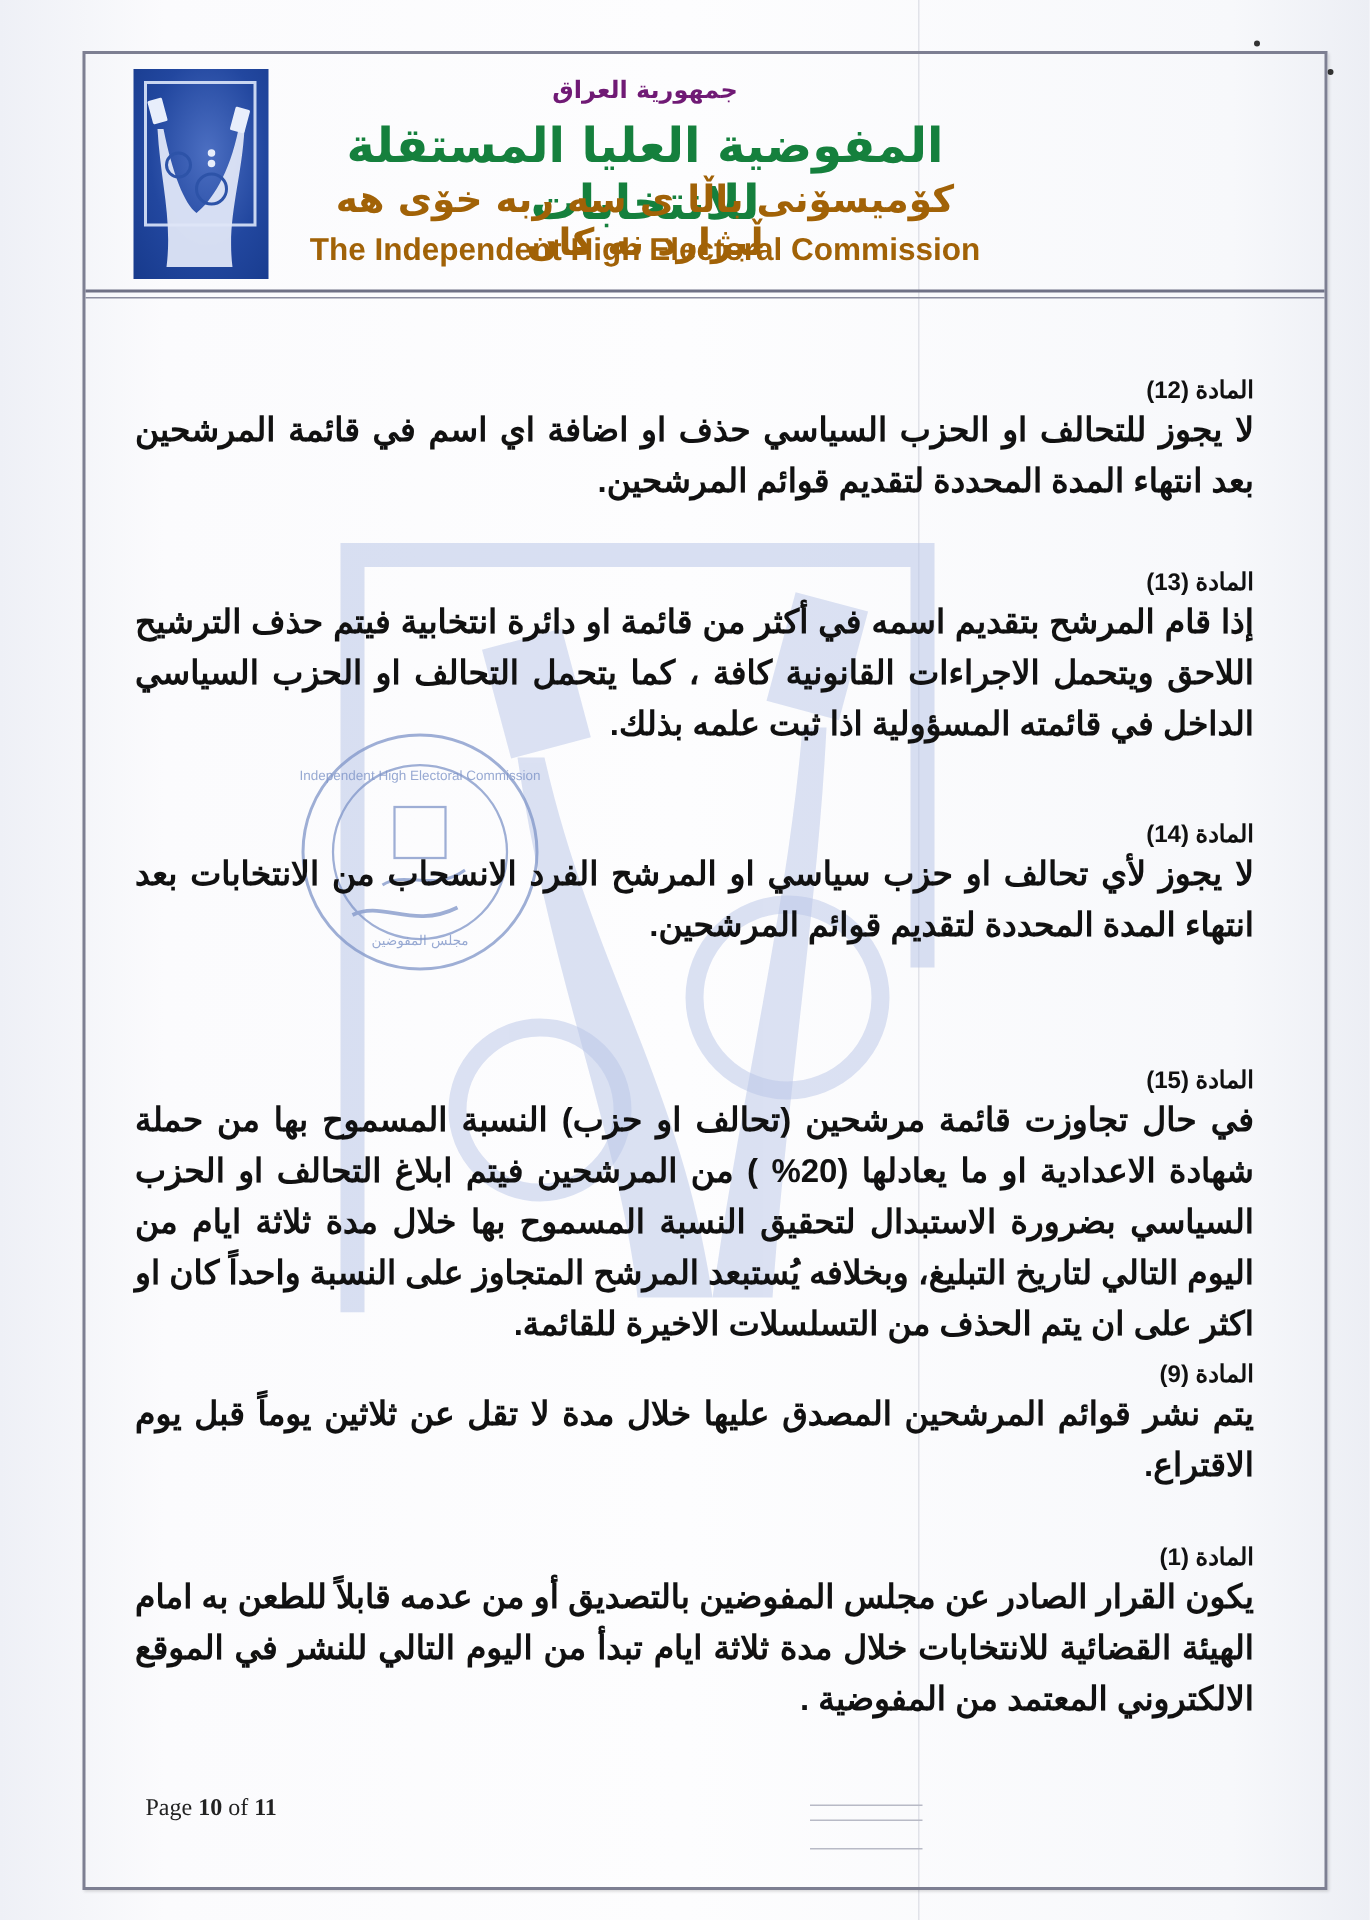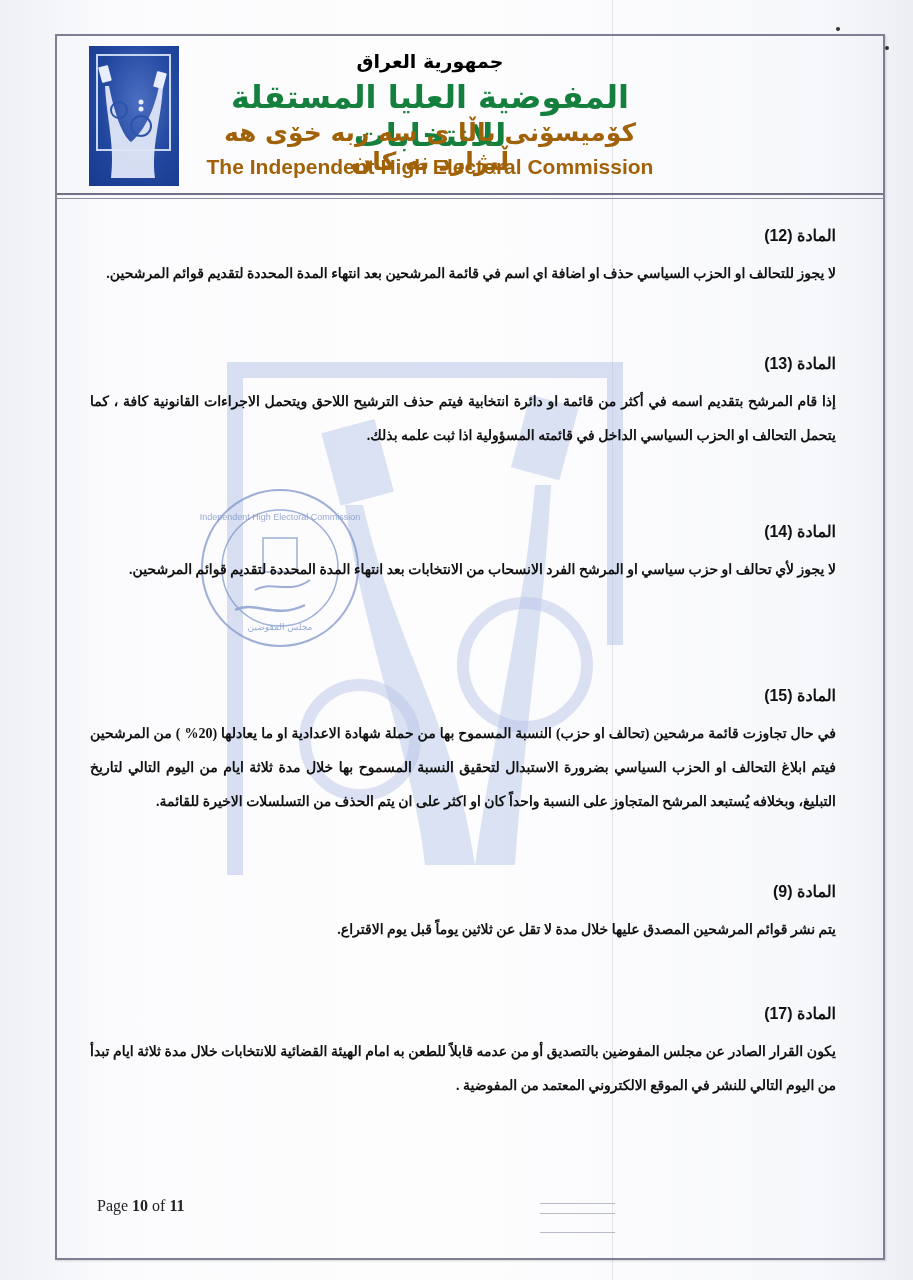--- a/index.html
+++ b/index.html
@@ -22,40 +22,40 @@
 
   
   .logo {
     position: absolute; left: 89px; top: 46px; width: 90px; height: 140px;
     background: radial-gradient(ellipse at 55% 40%, #4c6fc2 0%, #22479f 55%, #173a8c 100%);
     box-sizing: border-box;
   }
   .logo-inner-frame { position: absolute; left: 7px; top: 8px; width: 75px; height: 97px; border: 2px solid #c9d6f1; box-sizing: border-box; }
   .logo-figure { position: absolute; left: 0; top: 0; width: 90px; height: 140px; }
   .hdr-text { position: absolute; left: 200px; width: 460px; text-align: center; }
-  .hdr-country { top: 50px; font-size: 19px; font-weight: bold; color: #000000; direction: rtl; }
+  .hdr-country { top: 50px; font-size: 16px; font-weight: bold; color: #701a75; direction: rtl; }
   .hdr-arabic { top: 78px; font-size: 32px; font-weight: bold; color: #15803d; direction: rtl; letter-spacing: 0; }
   .hdr-kurdish { top: 118px; font-size: 25px; font-weight: bold; color: #a16207; direction: rtl; }
   .hdr-english { top: 155px; font-family: "Liberation Sans", sans-serif; font-size: 21px; font-weight: bold; color: #a16207; }
   .hdr-rule1 { position: absolute; left: 57px; top: 193px; width: 826px; height: 2px; background: #6f7186; }
   .hdr-rule2 { position: absolute; left: 57px; top: 198px; width: 826px; height: 1px; background: #8b8da0; }
 
   
   .watermark { position: absolute; left: 195px; top: 345px; width: 460px; height: 530px; pointer-events: none; }
 
   
   .stamp { position: absolute; left: 195px; top: 480px; width: 170px; height: 175px; pointer-events: none; }
 
   
   .content { position: absolute; left: 90px; top: 218px; width: 746px; direction: rtl; color: #111; }
   .article { position: absolute; right: 0; width: 746px; }
-  .art-title { font-family: "Liberation Sans", sans-serif; font-weight: bold; font-size: 16px; text-align: right; }
+  .art-title { font-family: "Liberation Sans", sans-serif; font-weight: bold; font-size: 16px; text-align: right; margin-top: 24px; }
   .art-body {
-    font-family: Liberation Serif, serif; font-weight: bold; font-size: 14px;
-    text-align: justify; text-align-last: right; line-height: 34px; margin-top: 12px;
+    font-family: Liberation Sans, sans-serif; font-weight: bold; font-size: 22px;
+    text-align: justify; text-align-last: right; line-height: 34px; 
   }
 
   
   .page-num { position: absolute; left: 97px; top: 1197px; font-family: "Liberation Serif", serif; font-size: 16px; color: #222; }
   .page-num b { font-weight: bold; text-align: right; }
   .faint-line { position: absolute; height: 1px; background: #b8bac6; }
 </style>
 </head>
 <body>
 
@@ -129,21 +129,21 @@
   </div>
   <div class="article" style="top:468px;">
     <div class="art-title">المادة (15)</div>
     <div class="art-body">في حال تجاوزت قائمة مرشحين (تحالف او حزب) النسبة المسموح بها من حملة شهادة الاعدادية او ما يعادلها (20% ) من المرشحين فيتم  ابلاغ التحالف او الحزب السياسي بضرورة الاستبدال لتحقيق النسبة المسموح بها خلال مدة ثلاثة ايام من اليوم التالي لتاريخ التبليغ، وبخلافه يُستبعد المرشح المتجاوز على النسبة واحداً كان او اكثر على ان يتم الحذف من التسلسلات الاخيرة للقائمة.</div>
   </div>
   <div class="article" style="top:664px;">
     <div class="art-title">المادة (9)</div>
     <div class="art-body">يتم نشر قوائم المرشحين المصدق عليها خلال مدة لا تقل عن ثلاثين يوماً قبل يوم الاقتراع.</div>
   </div>
   <div class="article" style="top:786px;">
-    <div class="art-title">المادة (17)</div>
+    <div class="art-title">المادة (1)</div>
     <div class="art-body">يكون القرار الصادر عن مجلس المفوضين بالتصديق أو من عدمه قابلاً للطعن به امام الهيئة القضائية للانتخابات خلال مدة ثلاثة ايام تبدأ من اليوم التالي للنشر في الموقع الالكتروني المعتمد من المفوضية .</div>
   </div>
 </div>
 
 <div class="page-num">
   <span>Page</span>
   <b>10</b>
   <span>of</span>
   <b>11</b>
 </div>

